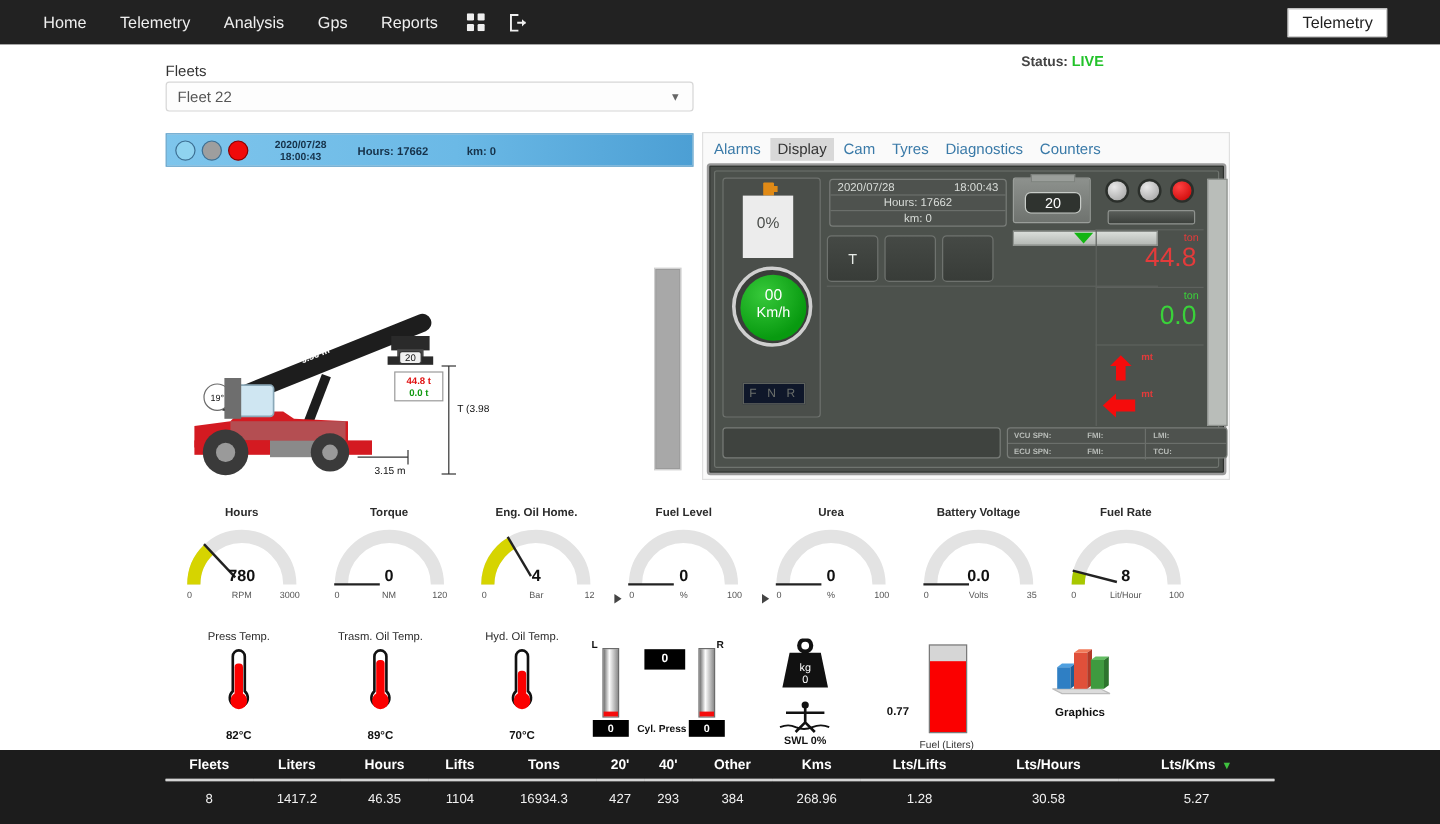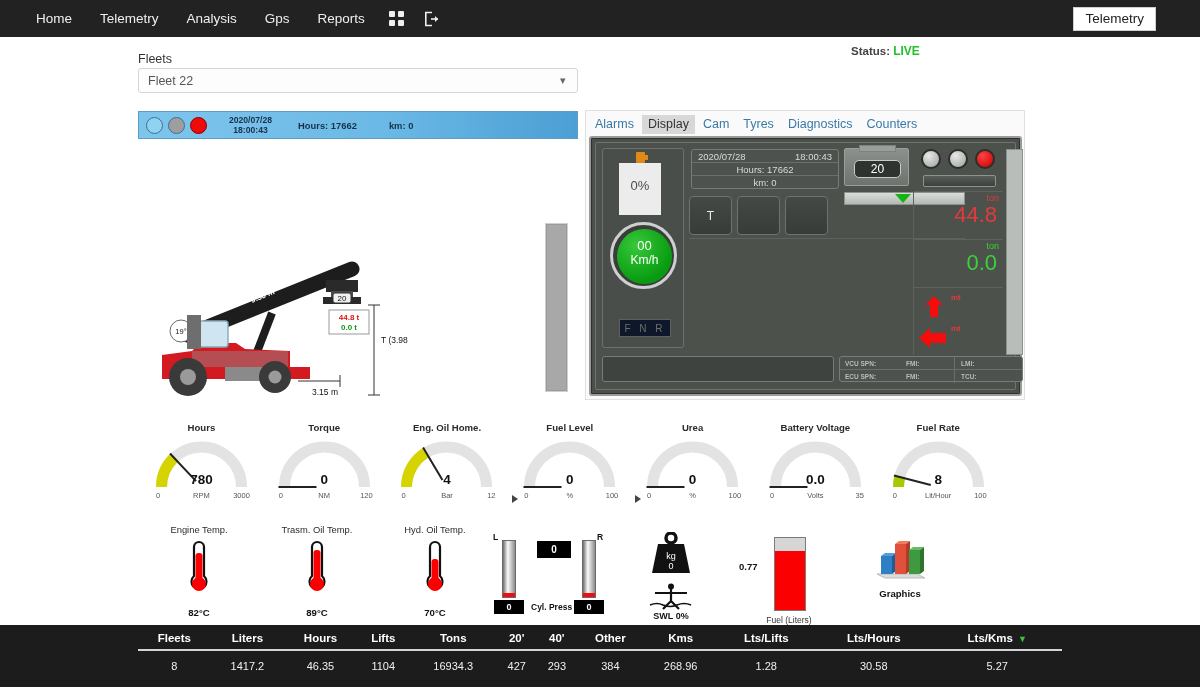--- a/index.html
+++ b/index.html
@@ -190,21 +190,21 @@
 
   
   .swl{ position:absolute; left:636px; top:532px; width:70px; height:96px; text-align:center; }
   .swl-lbl{ font-size:9px; font-weight:bold; color:#111; }
 
   
   .tank{ position:absolute; left:744px; top:537px; width:90px; height:90px; }
   .tk-box{ position:absolute; left:30px; top:0; width:32px; height:74px;
            background:#d6d6d6; border:1px solid #7a7a7a; }
   .tk-fill{ position:absolute; left:0; bottom:0; width:100%; background:#fb0000; }
-  .tk-num{ position:absolute; left:-5px; top:24px; font-size:9.5px; font-weight:bold; color:#111; }
+  .tk-num{ position:absolute; left:-5px; top:51px; font-size:9.5px; font-weight:bold; color:#111; }
   .tk-cap{ position:absolute; left:0; top:78px; width:90px; text-align:center;
            font-size:8.5px; color:#333; }
 
   
   .graphics{ position:absolute; left:860px; top:538px; width:80px; text-align:center; }
   .gx-lbl{ font-size:9.6px; font-weight:bold; color:#111; margin-top:4px; }
 
   
   .tblwrap{ position:absolute; left:0; top:625px; width:1200px; height:62px; background:#1c1c1c; }
   table.stats{ position:absolute; left:138px; top:5px; width:924px; border-collapse:collapse; }
@@ -542,21 +542,21 @@
     <div class="g-scale">
       <span class="g-min">0</span>
       <span class="g-unit">Lit/Hour</span>
       <span class="g-max">100</span>
     </div>
     </div>
   </div>
 
 <div class="therms" id="therms-row">
     <div class="therm">
-    <div class="t-title">Engine Temp.</div>
+    <div class="t-title">Press Temp.</div>
     <svg width="34" height="62" viewBox="0 0 34 62" style="margin-top:4px;">
       <path d="M12 8 a5 5 0 0 1 10 0 V37 a7.5 7.5 0 1 1 -10 0 Z" fill="#fff" stroke="#111" stroke-width="2.2"></path>
       <circle cx="17" cy="45" r="7" fill="#fb0000"></circle>
       <rect x="13.5" y="14" width="7" height="31" fill="#fb0000" rx="3"></rect>
     </svg>
     <div class="t-val">82°C</div></div>
     <div class="therm">
     <div class="t-title">Trasm. Oil Temp.</div>
     <svg width="34" height="62" viewBox="0 0 34 62" style="margin-top:4px;">
       <path d="M12 8 a5 5 0 0 1 10 0 V37 a7.5 7.5 0 1 1 -10 0 Z" fill="#fff" stroke="#111" stroke-width="2.2"></path>

